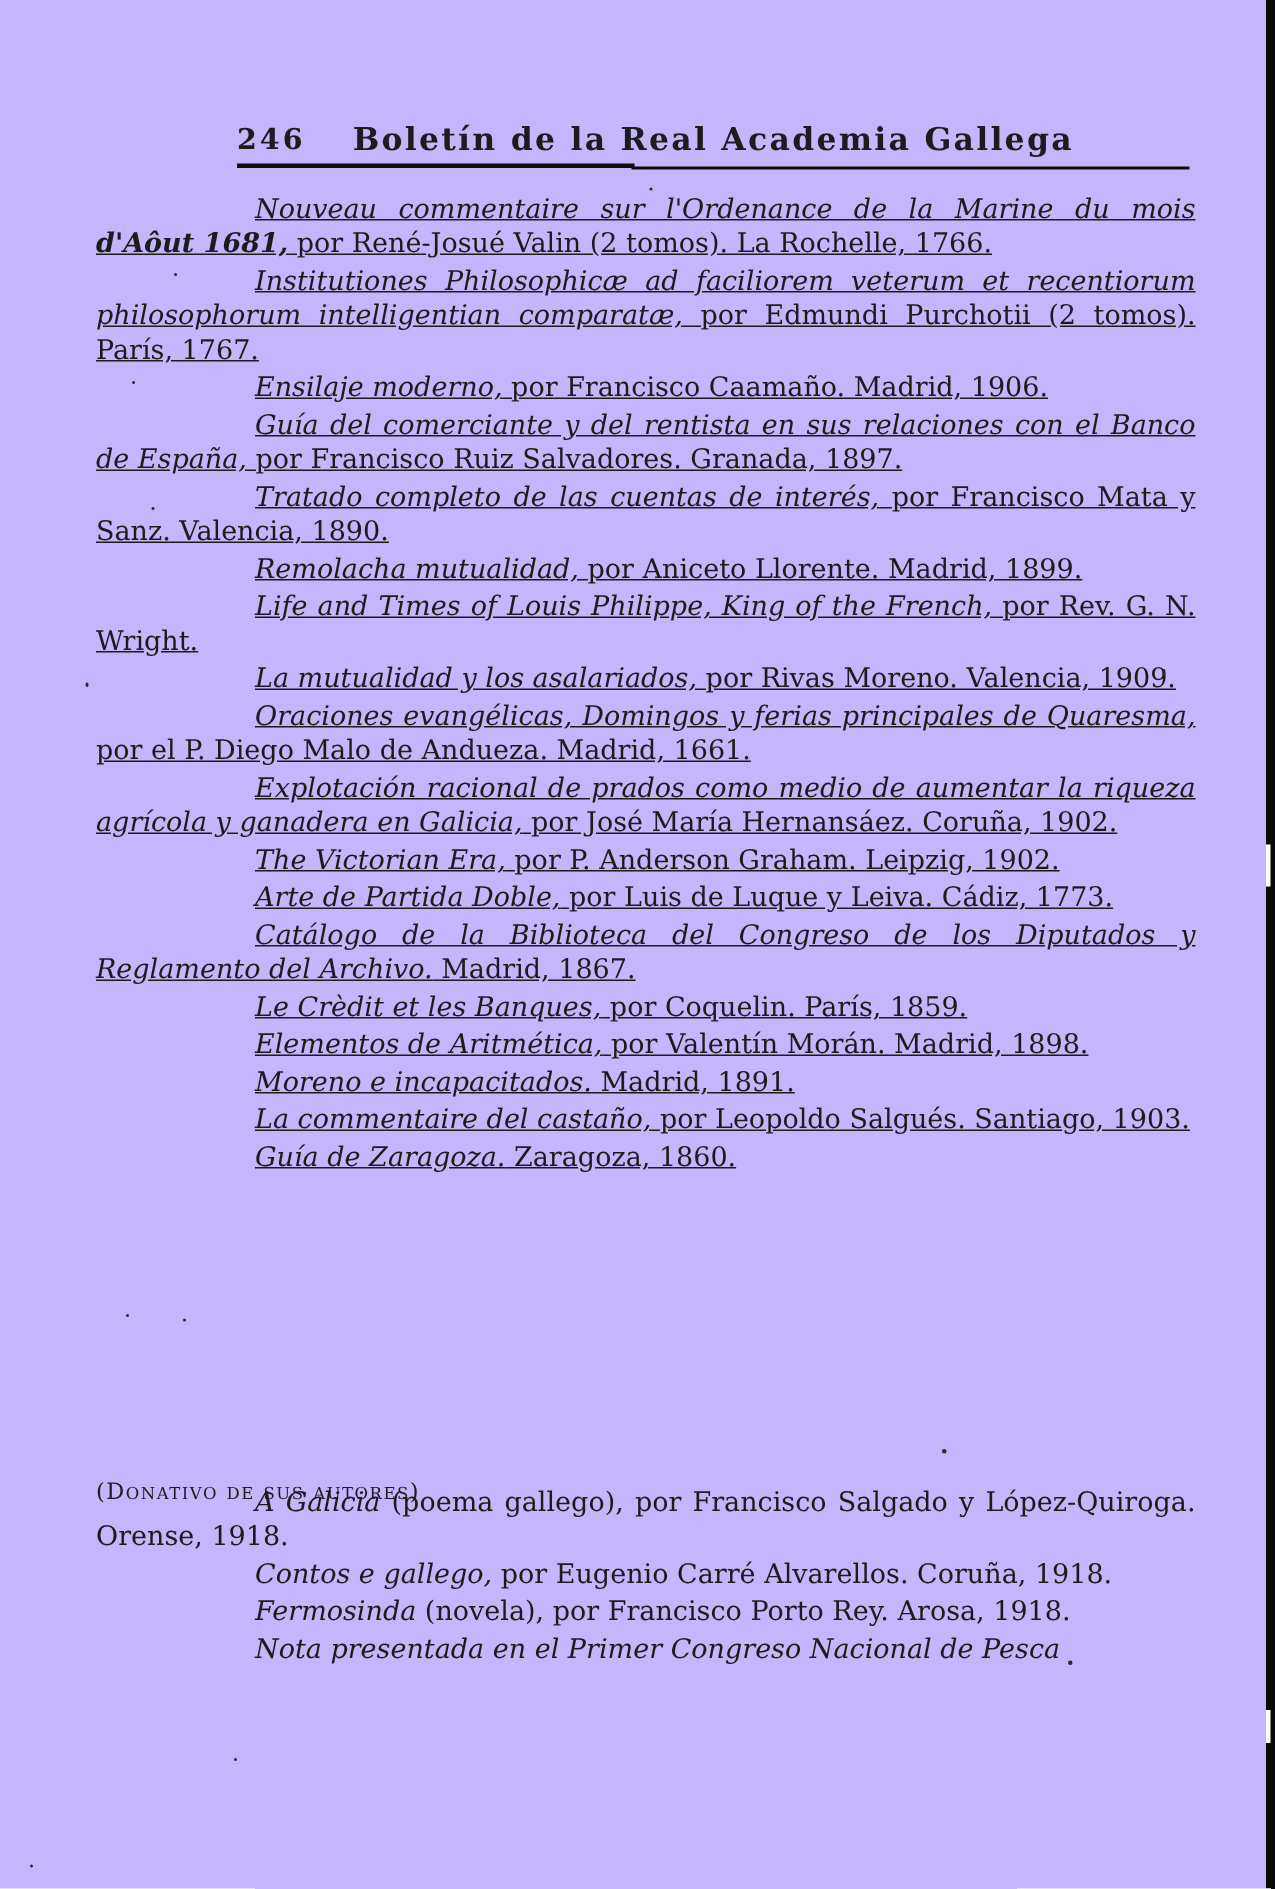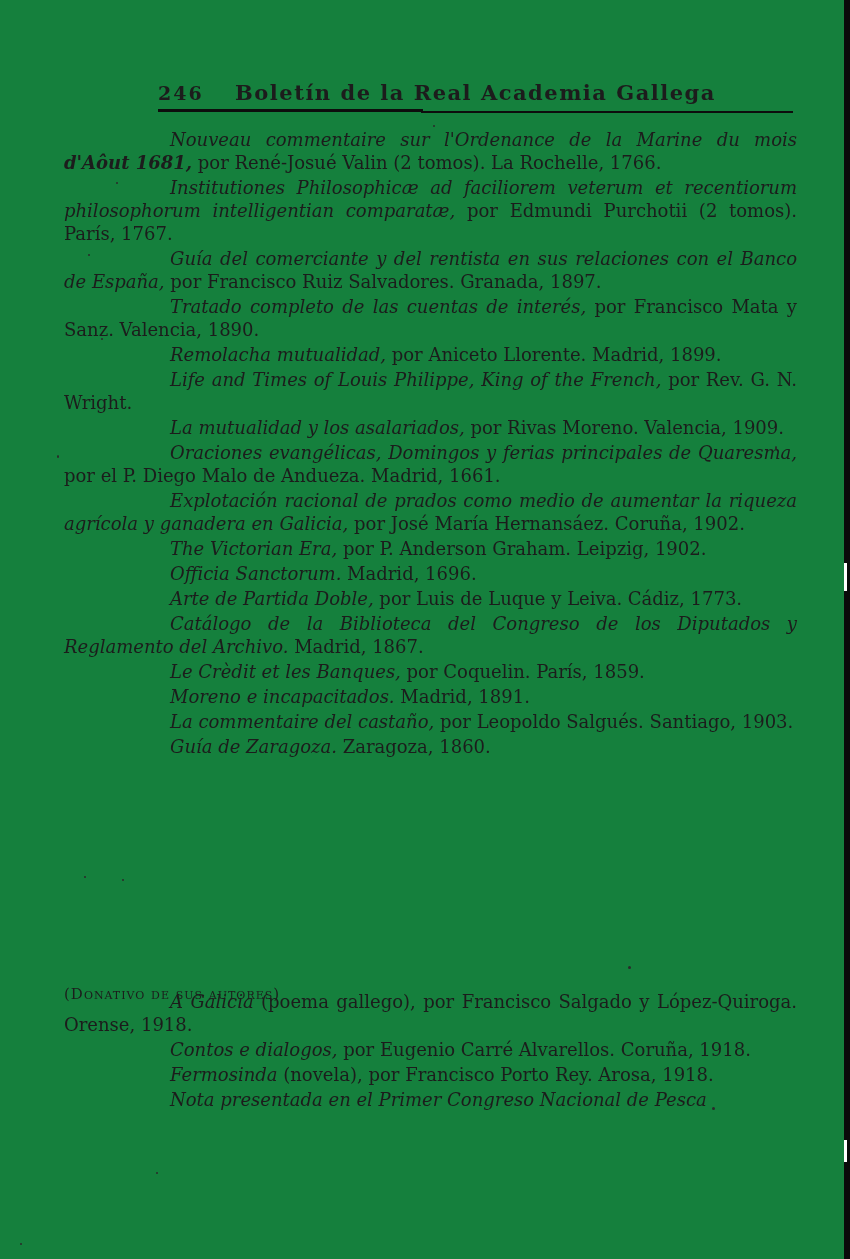--- a/index.html
+++ b/index.html
@@ -1,18 +1,18 @@
 <!DOCTYPE html>
 <html><head>
 <meta charset="utf-8">
 <style>
   html,body { margin:0; padding:0; background:#ffffff; }
   .page {
     position:relative; width:850px; height:1259px;
-    background:#15803d; color:#1c1c1c; overflow:hidden;
+    background:#c4b5fd; color:#1c1c1c; overflow:hidden;
     font-family:"DejaVu Serif", serif;
   }
   
   .edge-bar { position:absolute; top:0; right:0; width:6px; height:1259px; background:#0a0a0a; }
   .edge-notch { position:absolute; right:3px; width:3px; background:#fefefe; }
   .notch-1 { top:563px; height:28px; }
   .notch-2 { top:1140px; height:22px; }
 
   
   .header { position:absolute; top:80px; left:158px; width:635px; height:26px; }
@@ -27,21 +27,21 @@
   .header-rule { position:absolute; top:109px; left:158px; width:635px; height:6px; }
   .rule-seg { position:absolute; background:#0d0d0d; }
   .rule-left  { left:0; top:0; width:265px; height:3px; }
   .rule-right { left:263px; top:2px; width:372px; height:2px; }
 
   
   .text-block {
     position:absolute; left:64px; width:733px;
     font-size:18px; line-height:23px; text-align:justify;
   }
-  .block-top { top:128px; }
+  .block-top { top:128px;text-decoration:underline; }
   .block-bottom { top:990px; }
   p.entry { margin:0; text-indent:106px; }
   p.entry + p.entry { margin-top:2px; }
   .seg-italic { font-style:italic; }
   .seg-bold-italic { font-style:italic; font-weight:bold; }
   .seg-roman { font-style:normal; }
 
   .section-heading {
     position:absolute; top:985px; left:64px; width:733px;
     text-align:left; font-size:15px; letter-spacing:1px;
@@ -74,42 +74,43 @@
   </div>
 
   <div class="header-rule">
     <span class="rule-seg rule-left"></span>
     <span class="rule-seg rule-right"></span>
   </div>
 
   <div class="text-block block-top" id="received-list">
       <p class="entry"><span class="seg-italic">Nouveau commentaire sur l'Ordenance de la Marine du mois </span><span class="seg-bold-italic">d'Aôut 1681,</span><span class="seg-roman"> por René-Josué Valin (2 tomos). La Rochelle, 1766.</span></p>
       <p class="entry"><span class="seg-italic">Institutiones Philosophicæ ad faciliorem veterum et recentiorum philosophorum intelligentian comparatæ,</span><span class="seg-roman"> por Edmundi Purchotii (2 tomos). París, 1767.</span></p>
+      <p class="entry"><span class="seg-italic">Ensilaje moderno,</span><span class="seg-roman"> por Francisco Caamaño. Madrid, 1906.</span></p>
       <p class="entry"><span class="seg-italic">Guía del comerciante y del rentista en sus relaciones con el Banco de España,</span><span class="seg-roman"> por Francisco Ruiz Salvadores. Granada, 1897.</span></p>
       <p class="entry"><span class="seg-italic">Tratado completo de las cuentas de interés,</span><span class="seg-roman"> por Francisco Mata y Sanz. Valencia, 1890.</span></p>
       <p class="entry"><span class="seg-italic">Remolacha mutualidad,</span><span class="seg-roman"> por Aniceto Llorente. Madrid, 1899.</span></p>
       <p class="entry"><span class="seg-italic">Life and Times of Louis Philippe, King of the French,</span><span class="seg-roman"> por Rev. G. N. Wright.</span></p>
       <p class="entry"><span class="seg-italic">La mutualidad y los asalariados,</span><span class="seg-roman"> por Rivas Moreno. Valencia, 1909.</span></p>
       <p class="entry"><span class="seg-italic">Oraciones evangélicas, Domingos y ferias principales de Quaresma,</span><span class="seg-roman"> por el P. Diego Malo de Andueza. Madrid, 1661.</span></p>
       <p class="entry"><span class="seg-italic">Explotación racional de prados como medio de aumentar la riqueza agrícola y ganadera en Galicia,</span><span class="seg-roman"> por José María Hernansáez. Coruña, 1902.</span></p>
       <p class="entry"><span class="seg-italic">The Victorian Era,</span><span class="seg-roman"> por P. Anderson Graham. Leipzig, 1902.</span></p>
-      <p class="entry"><span class="seg-italic">Officia Sanctorum.</span><span class="seg-roman"> Madrid, 1696.</span></p>
       <p class="entry"><span class="seg-italic">Arte de Partida Doble,</span><span class="seg-roman"> por Luis de Luque y Leiva. Cádiz, 1773.</span></p>
       <p class="entry"><span class="seg-italic">Catálogo de la Biblioteca del Congreso de los Diputados y Reglamento del Archivo.</span><span class="seg-roman"> Madrid, 1867.</span></p>
       <p class="entry"><span class="seg-italic">Le Crèdit et les Banques,</span><span class="seg-roman"> por Coquelin. París, 1859.</span></p>
+      <p class="entry"><span class="seg-italic">Elementos de Aritmética,</span><span class="seg-roman"> por Valentín Morán. Madrid, 1898.</span></p>
       <p class="entry"><span class="seg-italic">Moreno e incapacitados.</span><span class="seg-roman"> Madrid, 1891.</span></p>
       <p class="entry"><span class="seg-italic">La commentaire del castaño,</span><span class="seg-roman"> por Leopoldo Salgués.  Santiago, 1903.</span></p>
       <p class="entry"><span class="seg-italic">Guía de Zaragoza.</span><span class="seg-roman"> Zaragoza, 1860.</span></p>
     </div>
 
   <div class="section-heading">(Donativo de sus autores)</div>
 
   <div class="text-block block-bottom" id="donation-list">
       <p class="entry"><span class="seg-italic">A Galicia</span><span class="seg-roman"> (poema gallego), por Francisco Salgado y López-Quiroga. Orense, 1918.</span></p>
-      <p class="entry"><span class="seg-italic">Contos e dialogos,</span><span class="seg-roman"> por Eugenio Carré Alvarellos. Coruña, 1918.</span></p>
+      <p class="entry"><span class="seg-italic">Contos e gallego,</span><span class="seg-roman"> por Eugenio Carré Alvarellos. Coruña, 1918.</span></p>
       <p class="entry"><span class="seg-italic">Fermosinda</span><span class="seg-roman"> (novela), por Francisco Porto Rey. Arosa, 1918.</span></p>
       <p class="entry"><span class="seg-italic">Nota presentada en el Primer Congreso Nacional de Pesca</span></p>
     </div>
 
   <div class="edge-bar">
     <span class="edge-notch notch-1"></span>
     <span class="edge-notch notch-2"></span>
   </div>
 
   <span class="speck s1"></span>

